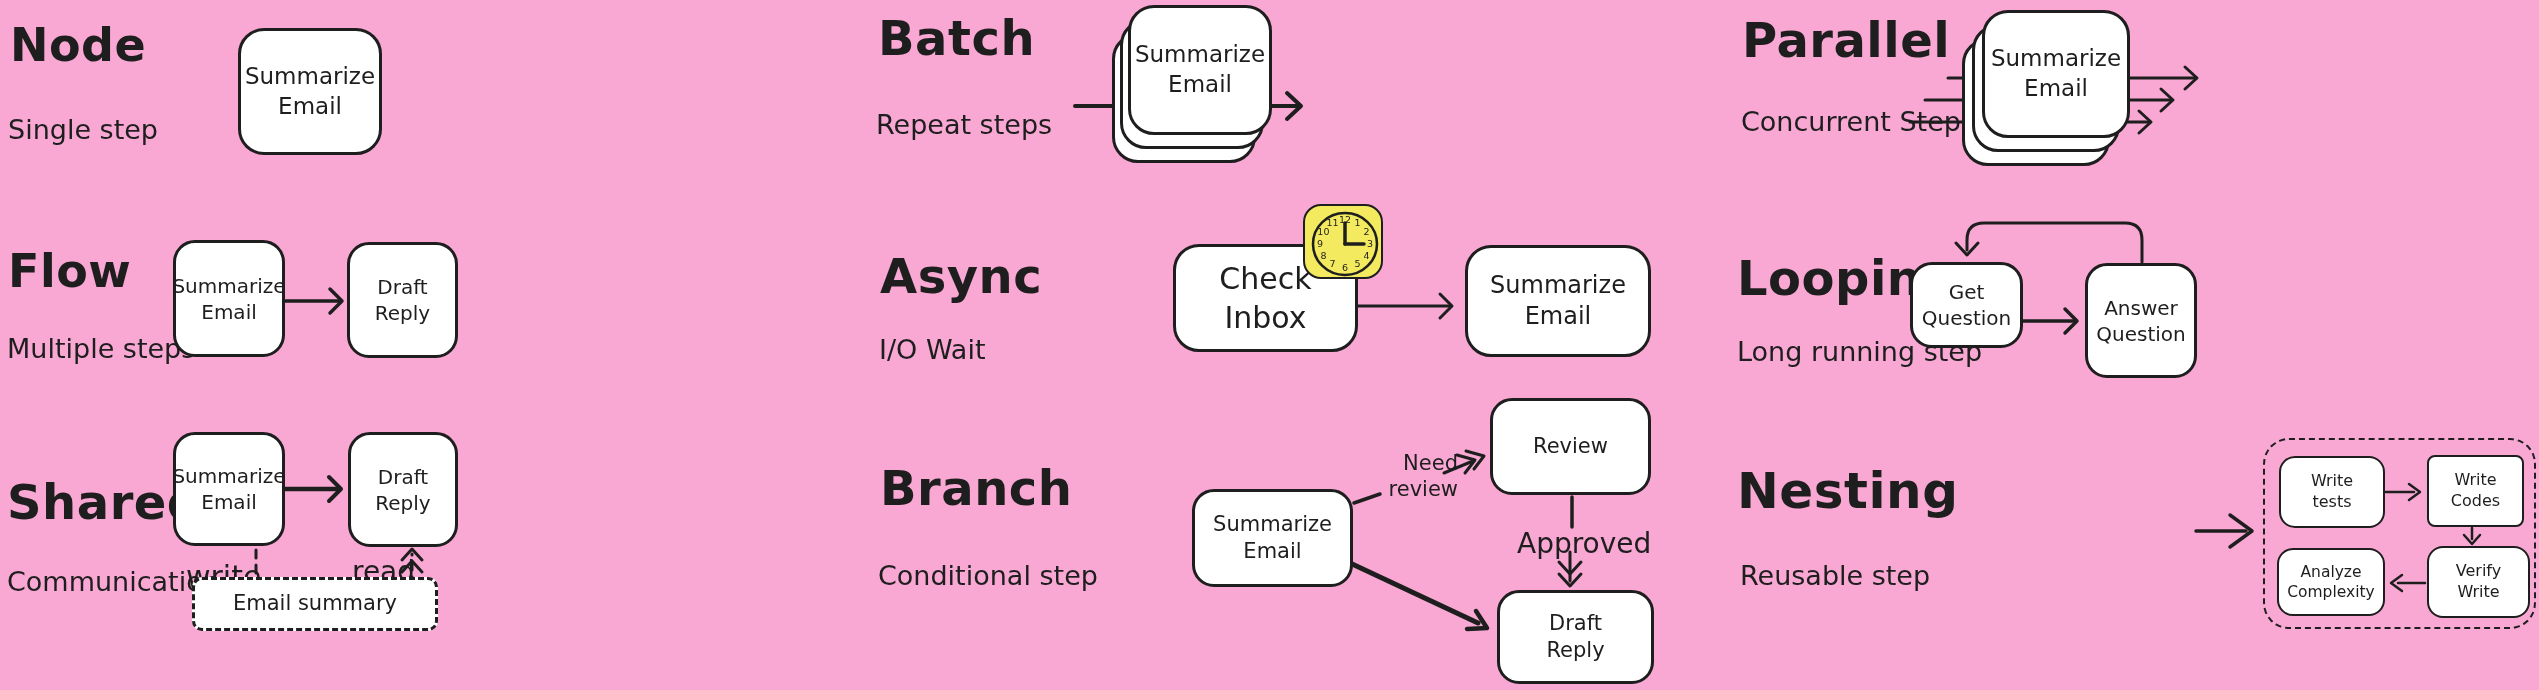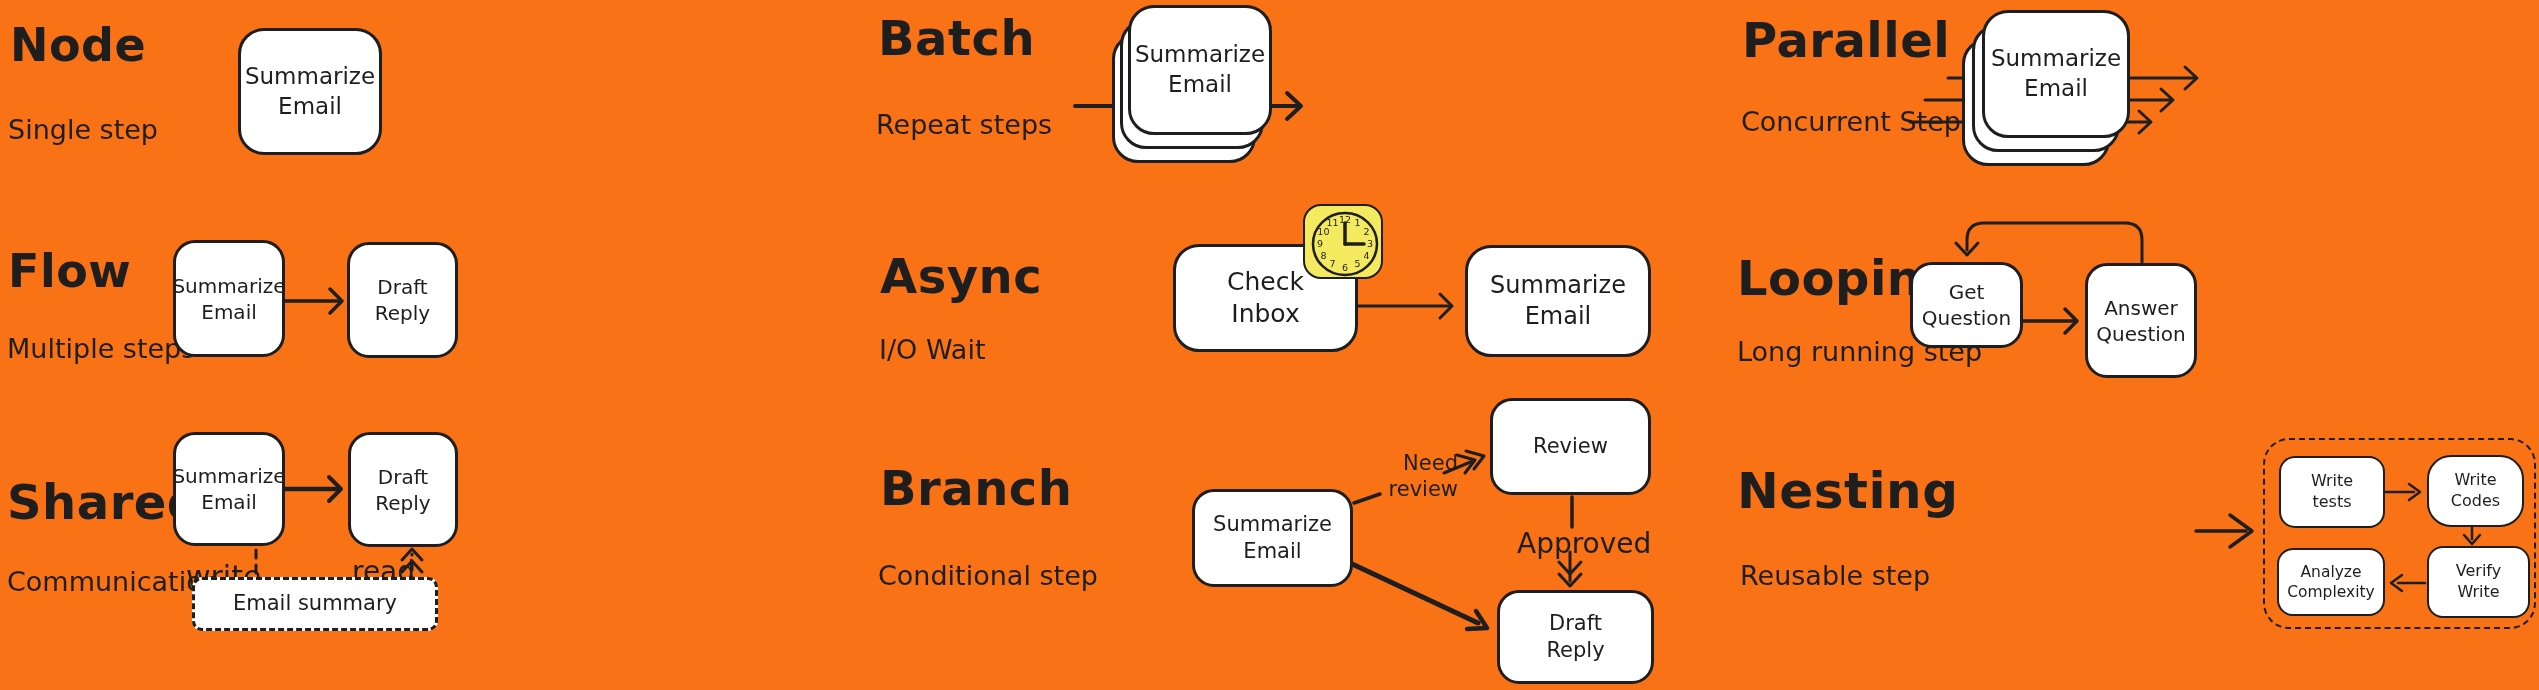--- a/index.html
+++ b/index.html
@@ -1,17 +1,17 @@
 <!DOCTYPE html>
 <html><head>
 <meta charset="utf-8">
 <style>
   html,body{margin:0;padding:0;background:#ffffff;}
   #canvas{
-    position:relative;width:2539px;height:690px;background:#f97316;
+    position:relative;width:2539px;height:690px;background:#f9a8d4;
     font-family:"DejaVu Sans",sans-serif;color:#1e1e1e;overflow:hidden;
   }
   #connectors{position:absolute;left:0;top:0;z-index:1;}
   #connectors path{stroke:#1e1e1e;fill:none;stroke-linecap:round;stroke-linejoin:round;}
   .title{position:absolute;z-index:2;font-weight:700;letter-spacing:.5px;white-space:nowrap;}
   .subtitle{position:absolute;z-index:2;font-size:27px;font-weight:400;white-space:nowrap;}
   .box{
     position:absolute;z-index:2;box-sizing:border-box;
     display:flex;align-items:center;justify-content:center;text-align:center;
     background:#ffffff;border:3px solid #1e1e1e;
@@ -118,21 +118,21 @@
   <div class="layer" style="left:1972px;top:24px;width:148px;height:128px;border-radius:26px"></div>
   <div class="box" style="left:1982px;top:10px;width:148px;height:128px;border-radius:26px;font-size:23px">Summarize Email</div>
 
   <div class="title" style="left:8px;top:244px;font-size:46px">Flow</div>
   <div class="subtitle" style="left:7px;top:333px">Multiple steps</div>
   <div class="box" style="left:173px;top:240px;width:112px;height:117px;border-radius:22px;font-size:20px;padding:0 6px">Summarize Email</div>
   <div class="box" style="left:347px;top:242px;width:111px;height:116px;border-radius:22px;font-size:20px;padding:0 18px">Draft Reply</div>
 
   <div class="title" style="left:880px;top:248px;font-size:48px">Async</div>
   <div class="subtitle" style="left:879px;top:334px">I/O Wait</div>
-  <div class="box" style="left:1173px;top:244px;width:185px;height:108px;border-radius:26px;font-size:25px;padding:0 40px">Check Inbox</div>
+  <div class="box" style="left:1173px;top:244px;width:185px;height:108px;border-radius:26px;font-size:30px;padding:0 40px">Check Inbox</div>
   <div class="box" style="left:1465px;top:245px;width:186px;height:112px;border-radius:26px;font-size:24px;padding:0 30px">Summarize Email</div>
   <div class="clock" style="left:1303px;top:204px">
     <svg width="80" height="75" viewBox="0 0 80 75">
       <ellipse cx="40" cy="38" rx="32" ry="31" stroke="#1e1e1e" stroke-width="2.5" fill="none"></ellipse>
       <path d="M40 38 L40 17" stroke="#1e1e1e" stroke-width="3.5" stroke-linecap="round" fill="none"></path>
       <path d="M40 38 L59 38" stroke="#1e1e1e" stroke-width="3.5" stroke-linecap="round" fill="none"></path>
       <text x="40" y="17">12</text>
       <text x="52.5" y="20">1</text>
       <text x="61.6" y="29">2</text>
       <text x="65" y="41">3</text>
@@ -165,17 +165,17 @@
   <div class="box" style="left:1192px;top:489px;width:161px;height:98px;border-radius:22px;font-size:21px;padding:0 20px">Summarize Email</div>
   <div class="box" style="left:1490px;top:398px;width:161px;height:97px;border-radius:22px;font-size:21px">Review</div>
   <div class="box" style="left:1497px;top:590px;width:157px;height:94px;border-radius:22px;font-size:21px;padding:0 35px">Draft Reply</div>
   <div class="edge-label" style="left:1366px;top:450px;width:92px;font-size:21px">Need review</div>
   <div class="edge-label" style="left:1517px;top:526px;font-size:28px;white-space:nowrap">Approved</div>
 
   <div class="title" style="left:1737px;top:462px;font-size:50px">Nesting</div>
   <div class="subtitle" style="left:1740px;top:560px">Reusable step</div>
   <div class="nest-container" style="left:2263px;top:438px;width:273px;height:191px"></div>
   <div class="box" style="left:2279px;top:456px;width:106px;height:72px;border-radius:16px;font-size:16px;padding:0 25px;border-width:2.5px">Write tests</div>
-  <div class="box" style="left:2427px;top:455px;width:97px;height:72px;border-radius:24px;font-size:16px;padding:8px 22px;border-width:2.5px">Write Codes</div>
+  <div class="box" style="left:2427px;top:455px;width:97px;height:72px;border-radius:8px;font-size:16px;padding:8px 22px;border-width:2.5px">Write Codes</div>
   <div class="box" style="left:2277px;top:548px;width:108px;height:68px;border-radius:16px;font-size:15.5px;padding:0 8px;border-width:2.5px">Analyze Complexity</div>
   <div class="box" style="left:2427px;top:546px;width:103px;height:72px;border-radius:16px;font-size:16px;padding:0 22px;border-width:2.5px">Verify Write</div>
 
 </div>
 
 </body></html>

